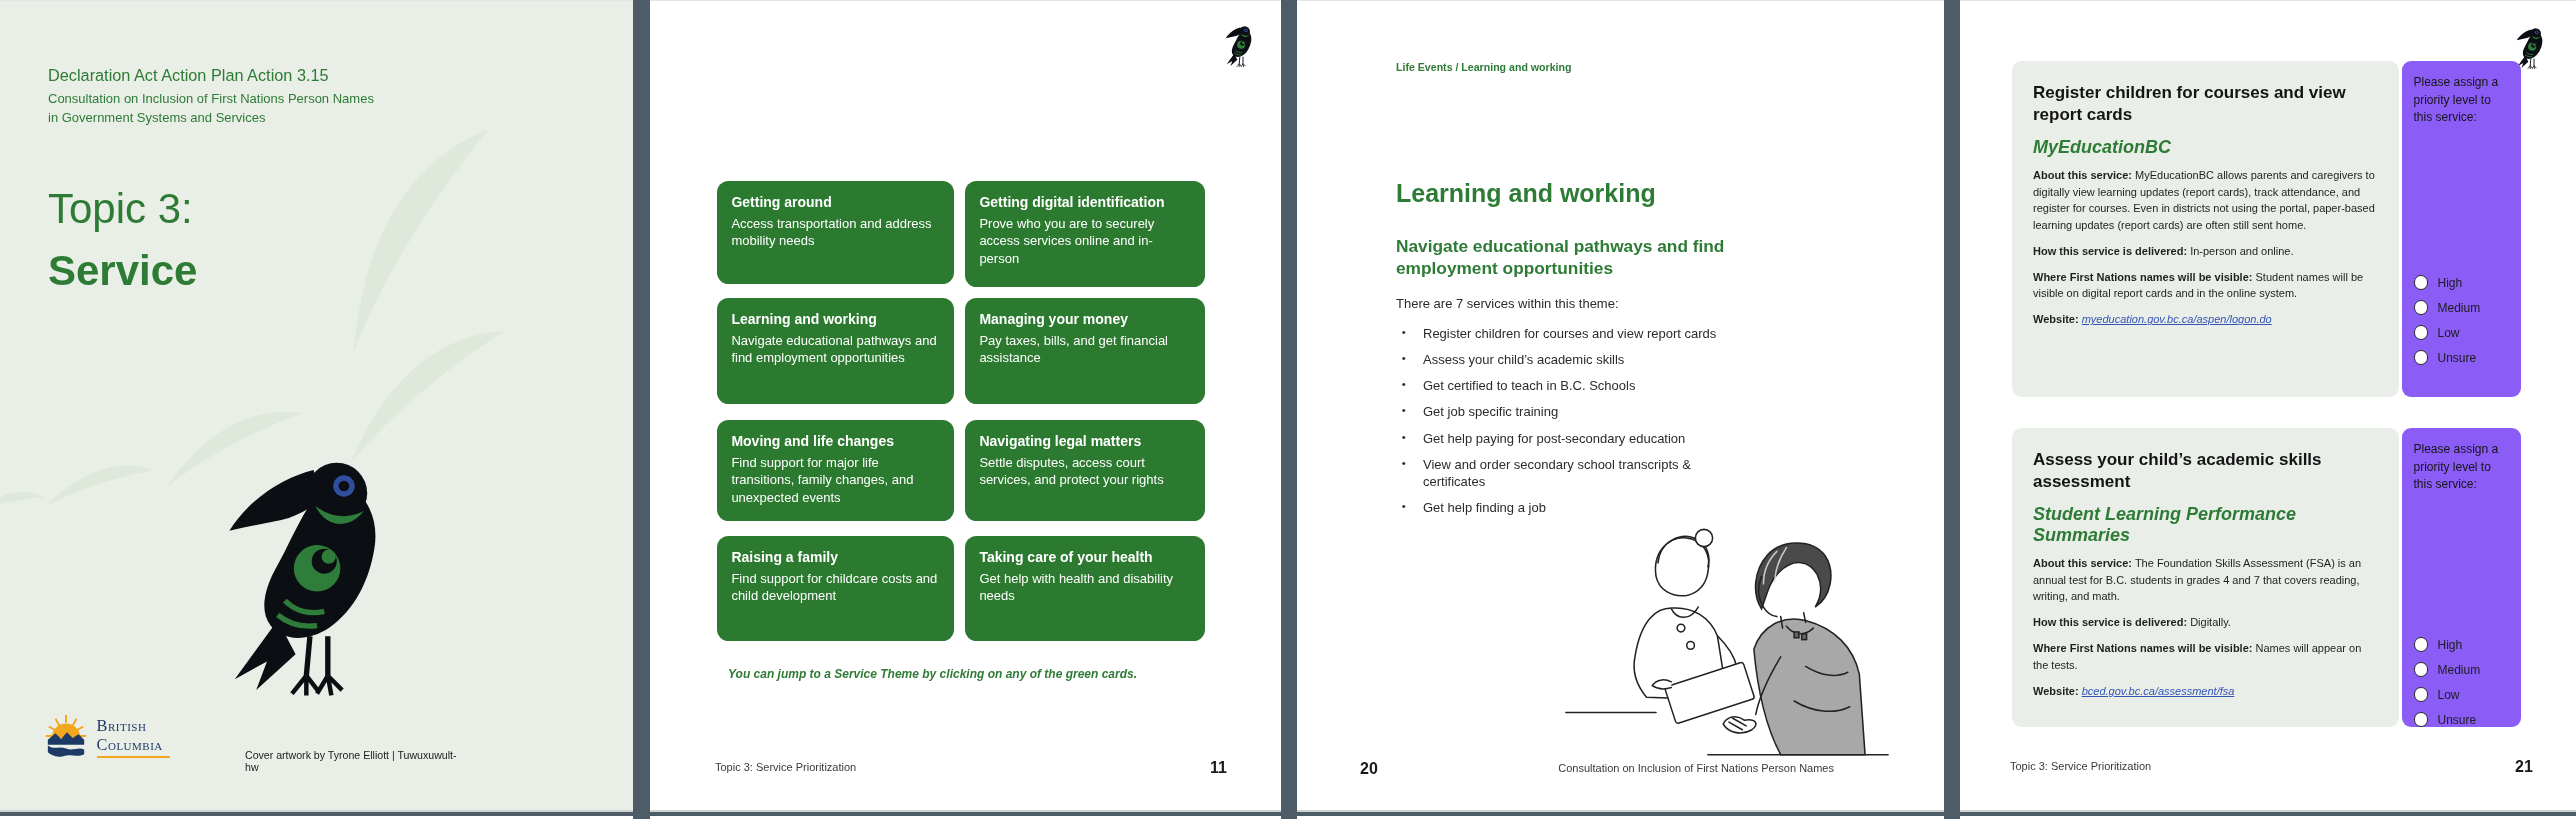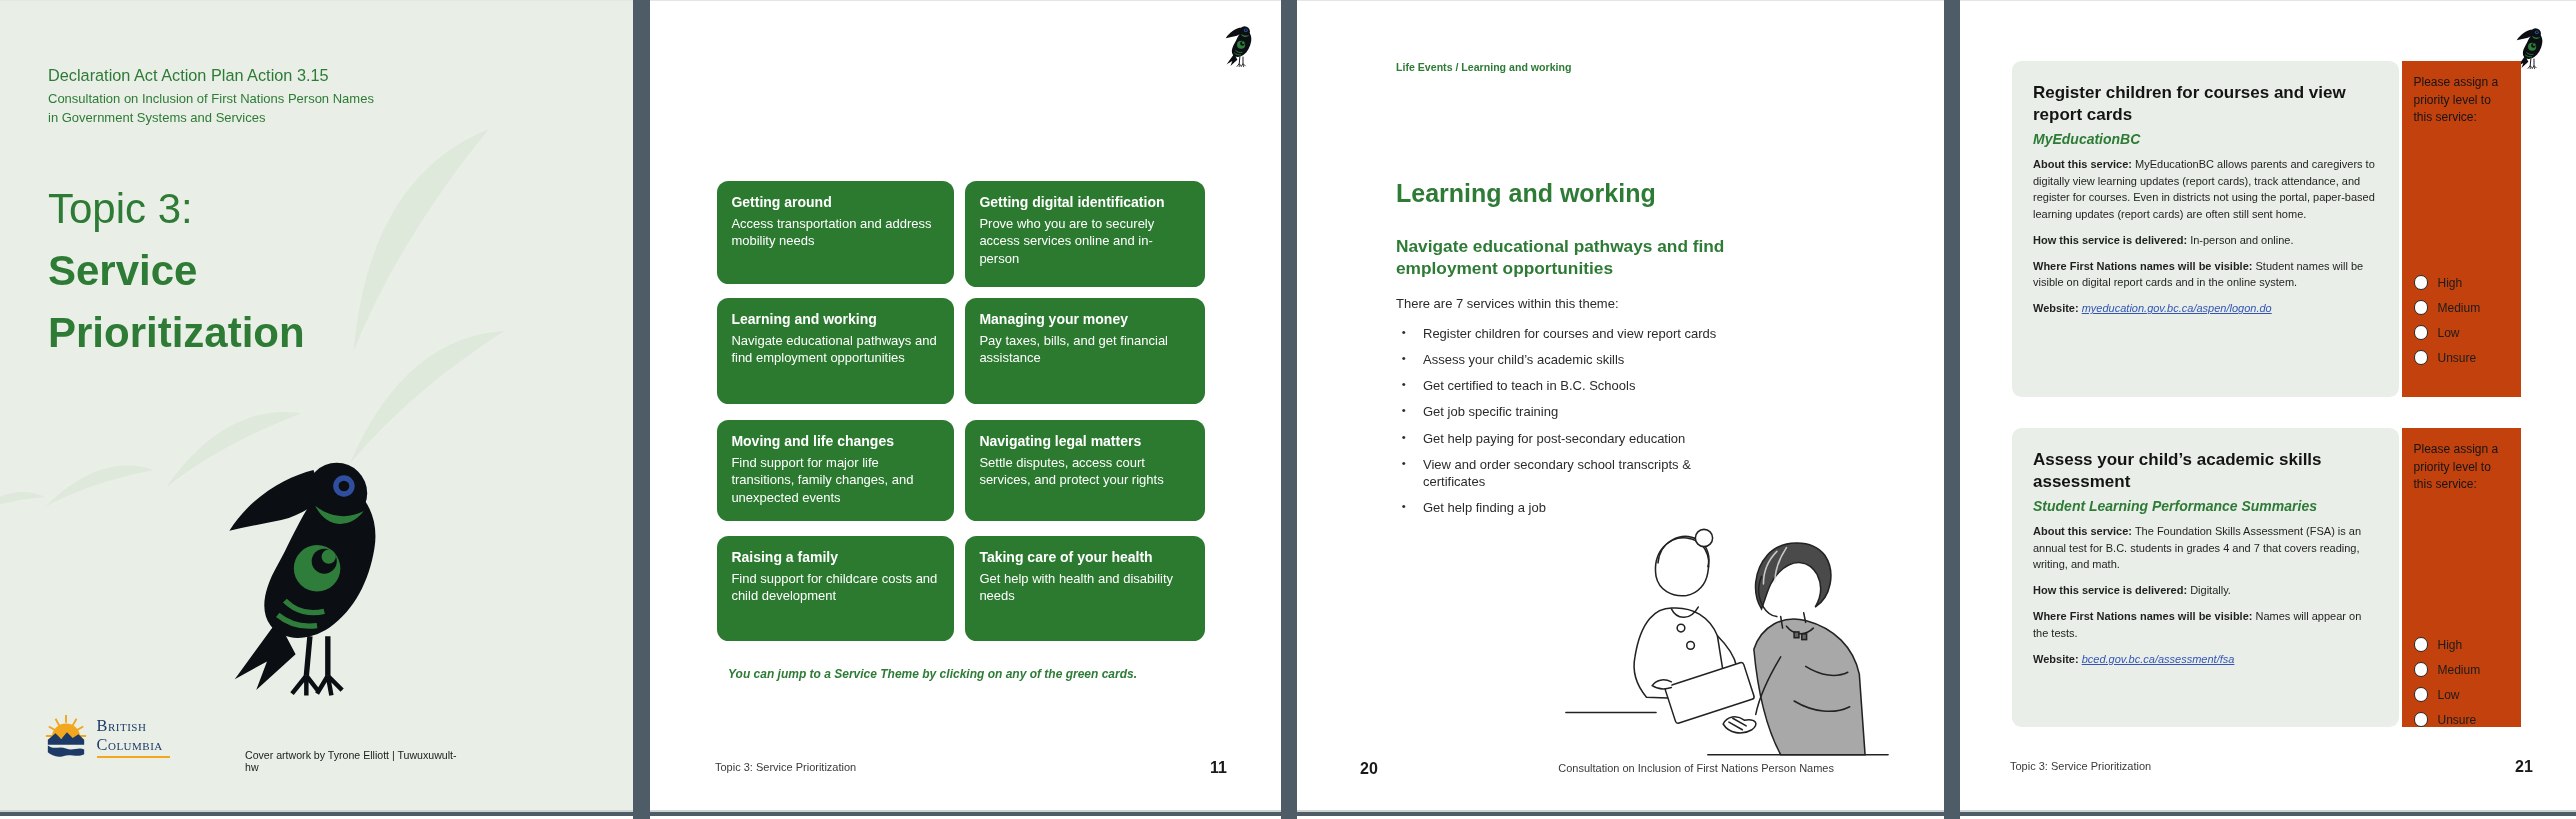--- a/index.html
+++ b/index.html
@@ -50,25 +50,25 @@
   .p3-bullets { position:absolute; left:99px; top:324px; width:355px; list-style:none; }
   .p3-bullets li { position:relative; padding-left:27px; margin-bottom:8.6px; font-size:13px;
     line-height:1.35; color:#2b2b2b; max-width:334px; }
   .p3-bullets li::before { content:"•"; position:absolute; left:5.8px; top:0; font-size:11.5px; color:#2b2b2b; }
   .illustration { position:absolute; left:267px; top:507px; }
 
   
   .page4 { left:1960px; width:624px; }
   .svc-card { position:absolute; left:52px; width:387px; background:#e9eee8; border-radius:9.6px; padding:21px; }
   .svc-title { font-size:17px; line-height:1.28; font-weight:700; color:#141414; }
-  .svc-program { margin-top:5px; font-size:14px; font-style:italic; font-weight:600; color:#2e7b36; }
+  .svc-program { margin-top:11px; font-size:18px; font-style:italic; font-weight:600; color:#2e7b36; }
   .svc-p { margin-top:9.6px; font-size:11px; line-height:1.5; color:#1f1f1f; }
   .svc-p .lbl { font-weight:700; }
   .svc-link { color:#3354b5; text-decoration:underline; cursor:pointer;font-style:italic; }
-  .prio-card { position:absolute; left:442px; width:119px; background:#c2410c; border-radius:0; padding:13.4px 11.5px; }
+  .prio-card { position:absolute; left:442px; width:119px; background:#8b5cf6; border-radius:9px; padding:13.4px 11.5px; }
   .prio-prompt { font-size:12px; line-height:1.45; color:#151515; }
   .radio-group { position:absolute; left:11.5px; }
   .radio-row { display:flex; align-items:center; height:25px; cursor:pointer; }
   .radio { width:14.4px; height:14.4px; border:1.5px solid #2a2a2a; border-radius:50%; background:#fff; flex:none; }
   .radio-label { margin-left:9.6px; font-size:12px; color:#1c1c1c; }
 </style>
 </head>
 <body>
 
 <svg width="0" height="0" style="position:absolute">
@@ -105,21 +105,20 @@
         <use href="#crescent" x="0" y="0" width="80" height="160" transform="translate(130,450) rotate(52) scale(0.7)"></use>
         <use href="#crescent" x="0" y="0" width="80" height="160" transform="translate(30,490) rotate(58) scale(0.45)"></use>
       </g>
     </svg>
     <div class="p1-kicker">Declaration Act Action Plan Action 3.15</div>
     <div class="p1-sub l1">Consultation on Inclusion of First Nations Person Names</div>
     <div class="p1-sub l2">in Government Systems and Services</div>
     <h1 class="p1-title">
       <span class="light">Topic 3:</span>
       <span class="bold">Service</span>
-      <span class="bold">Prioritization</span>
     </h1>
     <svg class="raven-big" width="179" height="251" viewBox="0 0 100 140">
       <use href="#raven"></use>
     </svg>
     <div class="bc-logo">
       <svg width="44" height="48" viewBox="0 0 46 50">
         <g stroke="#f2a71f" stroke-width="2" fill="none">
           <path d="M23,2 L23,10 M12,6 L16,13 M34,6 L30,13 M5,14 L12,18 M41,14 L34,18 M2,24 L10,24 M44,24 L36,24"></path>
         </g>
         <path d="M8,26 A15,15 0 0 1 38,26 Z" fill="#f2a71f"></path>

